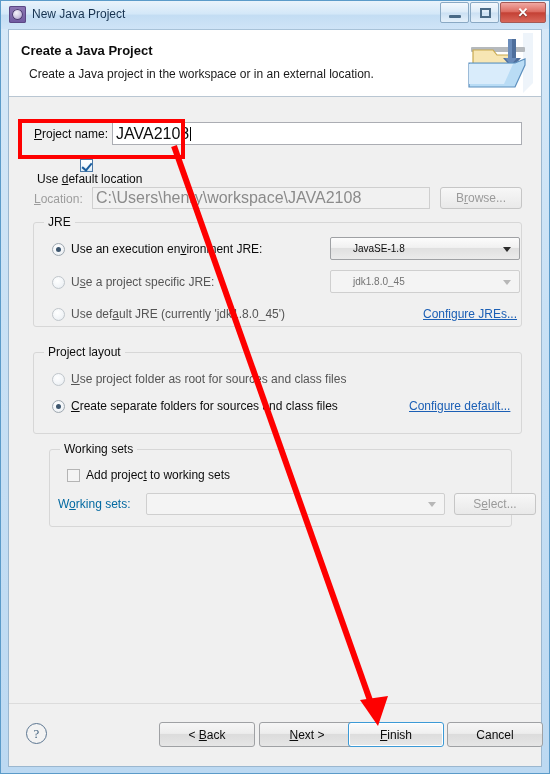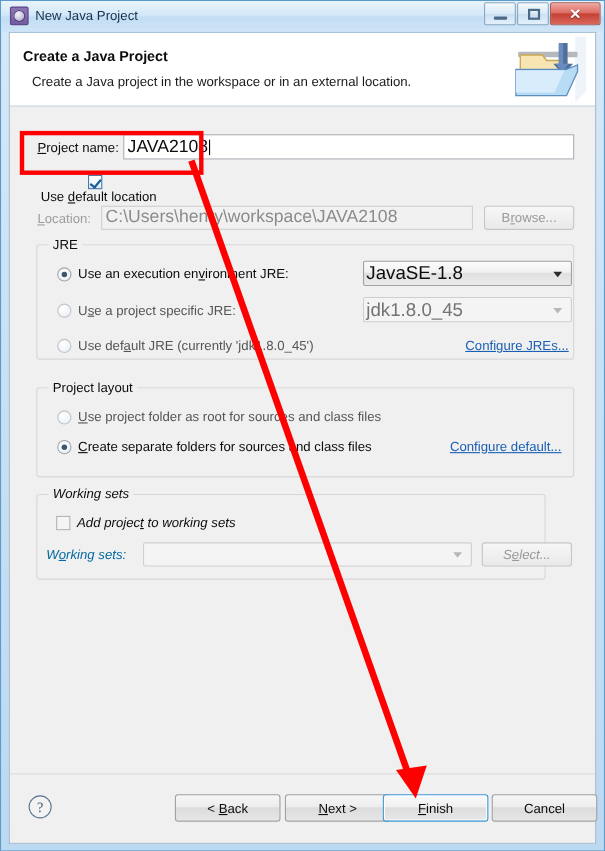--- a/index.html
+++ b/index.html
@@ -290,21 +290,21 @@
     top: -8px; left: 10px;
     background: #f0f0f0;
     padding: 0 4px;
     font-size: 12px;
     color: #0c0c0c;
     white-space: nowrap;
   }
 
   #jre-group  { left: 24px; top: 125px; width: 489px; height: 105px; }
   #layout-group { left: 24px; top: 255px; width: 489px; height: 82px; }
-  #workingsets-group { left: 24px; top: 352px; width: 463px; height: 78px; font-style: italic; }
+  #workingsets-group { left: 40px; top: 352px; width: 463px; height: 78px; }
 
   .radio-row {
     position: absolute;
     font-size: 12px;
     color: #0c0c0c;
     display: flex;
     align-items: center;
     white-space: nowrap;
   }
   .radio {
@@ -327,25 +327,25 @@
   }
   .radio.dim { border-color: #c0c6cb; }
   .radio-row.dim { color: #555; }
 
   .combo {
     position: absolute;
     box-sizing: border-box;
     border: 1px solid #9fa1a4;
     border-radius: 2px;
     background: linear-gradient(to bottom, #fcfcfc 0%, #f1f1f1 45%, #e0e0e0 50%, #ebebeb 100%);
-    font-size: 17px;
-    color: #0c0c0c;
-    display: flex;
-    align-items: center;
-    padding-left: 2px;
+    font-size: 10px;
+    color: #0c0c0c;
+    display: flex;
+    align-items: center;
+    padding-left: 22px;
   }
   .combo .arrow {
     position: absolute;
     right: 8px; top: 50%;
     margin-top: -2px;
     width: 0; height: 0;
     border-left: 4px solid transparent;
     border-right: 4px solid transparent;
     border-top: 5px solid #2b2b2b;
   }

